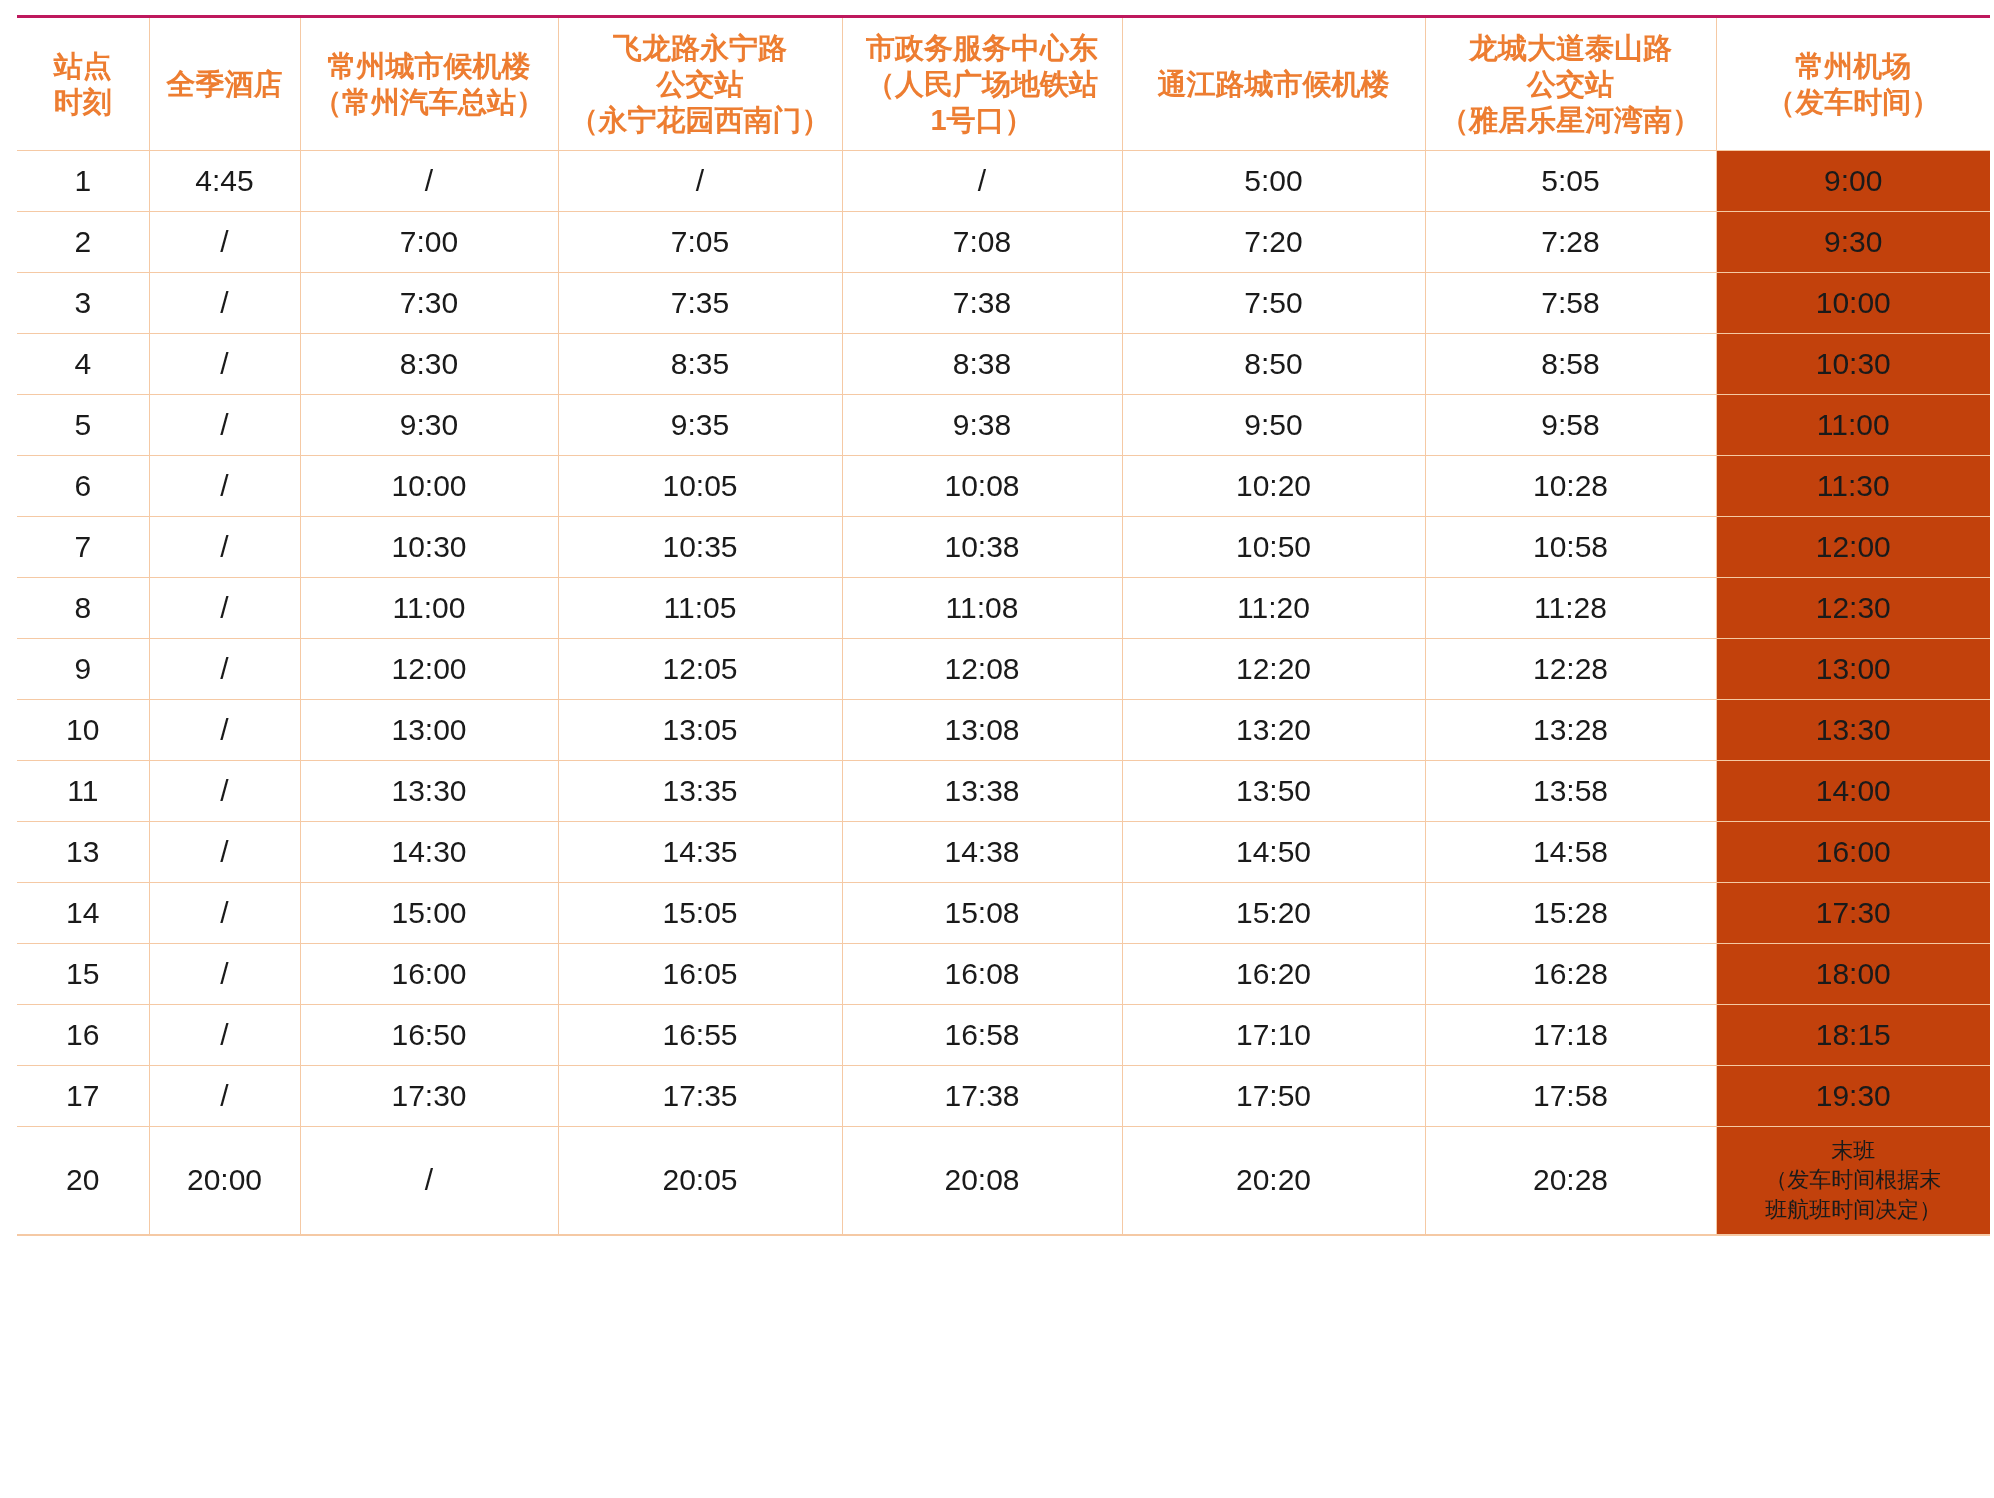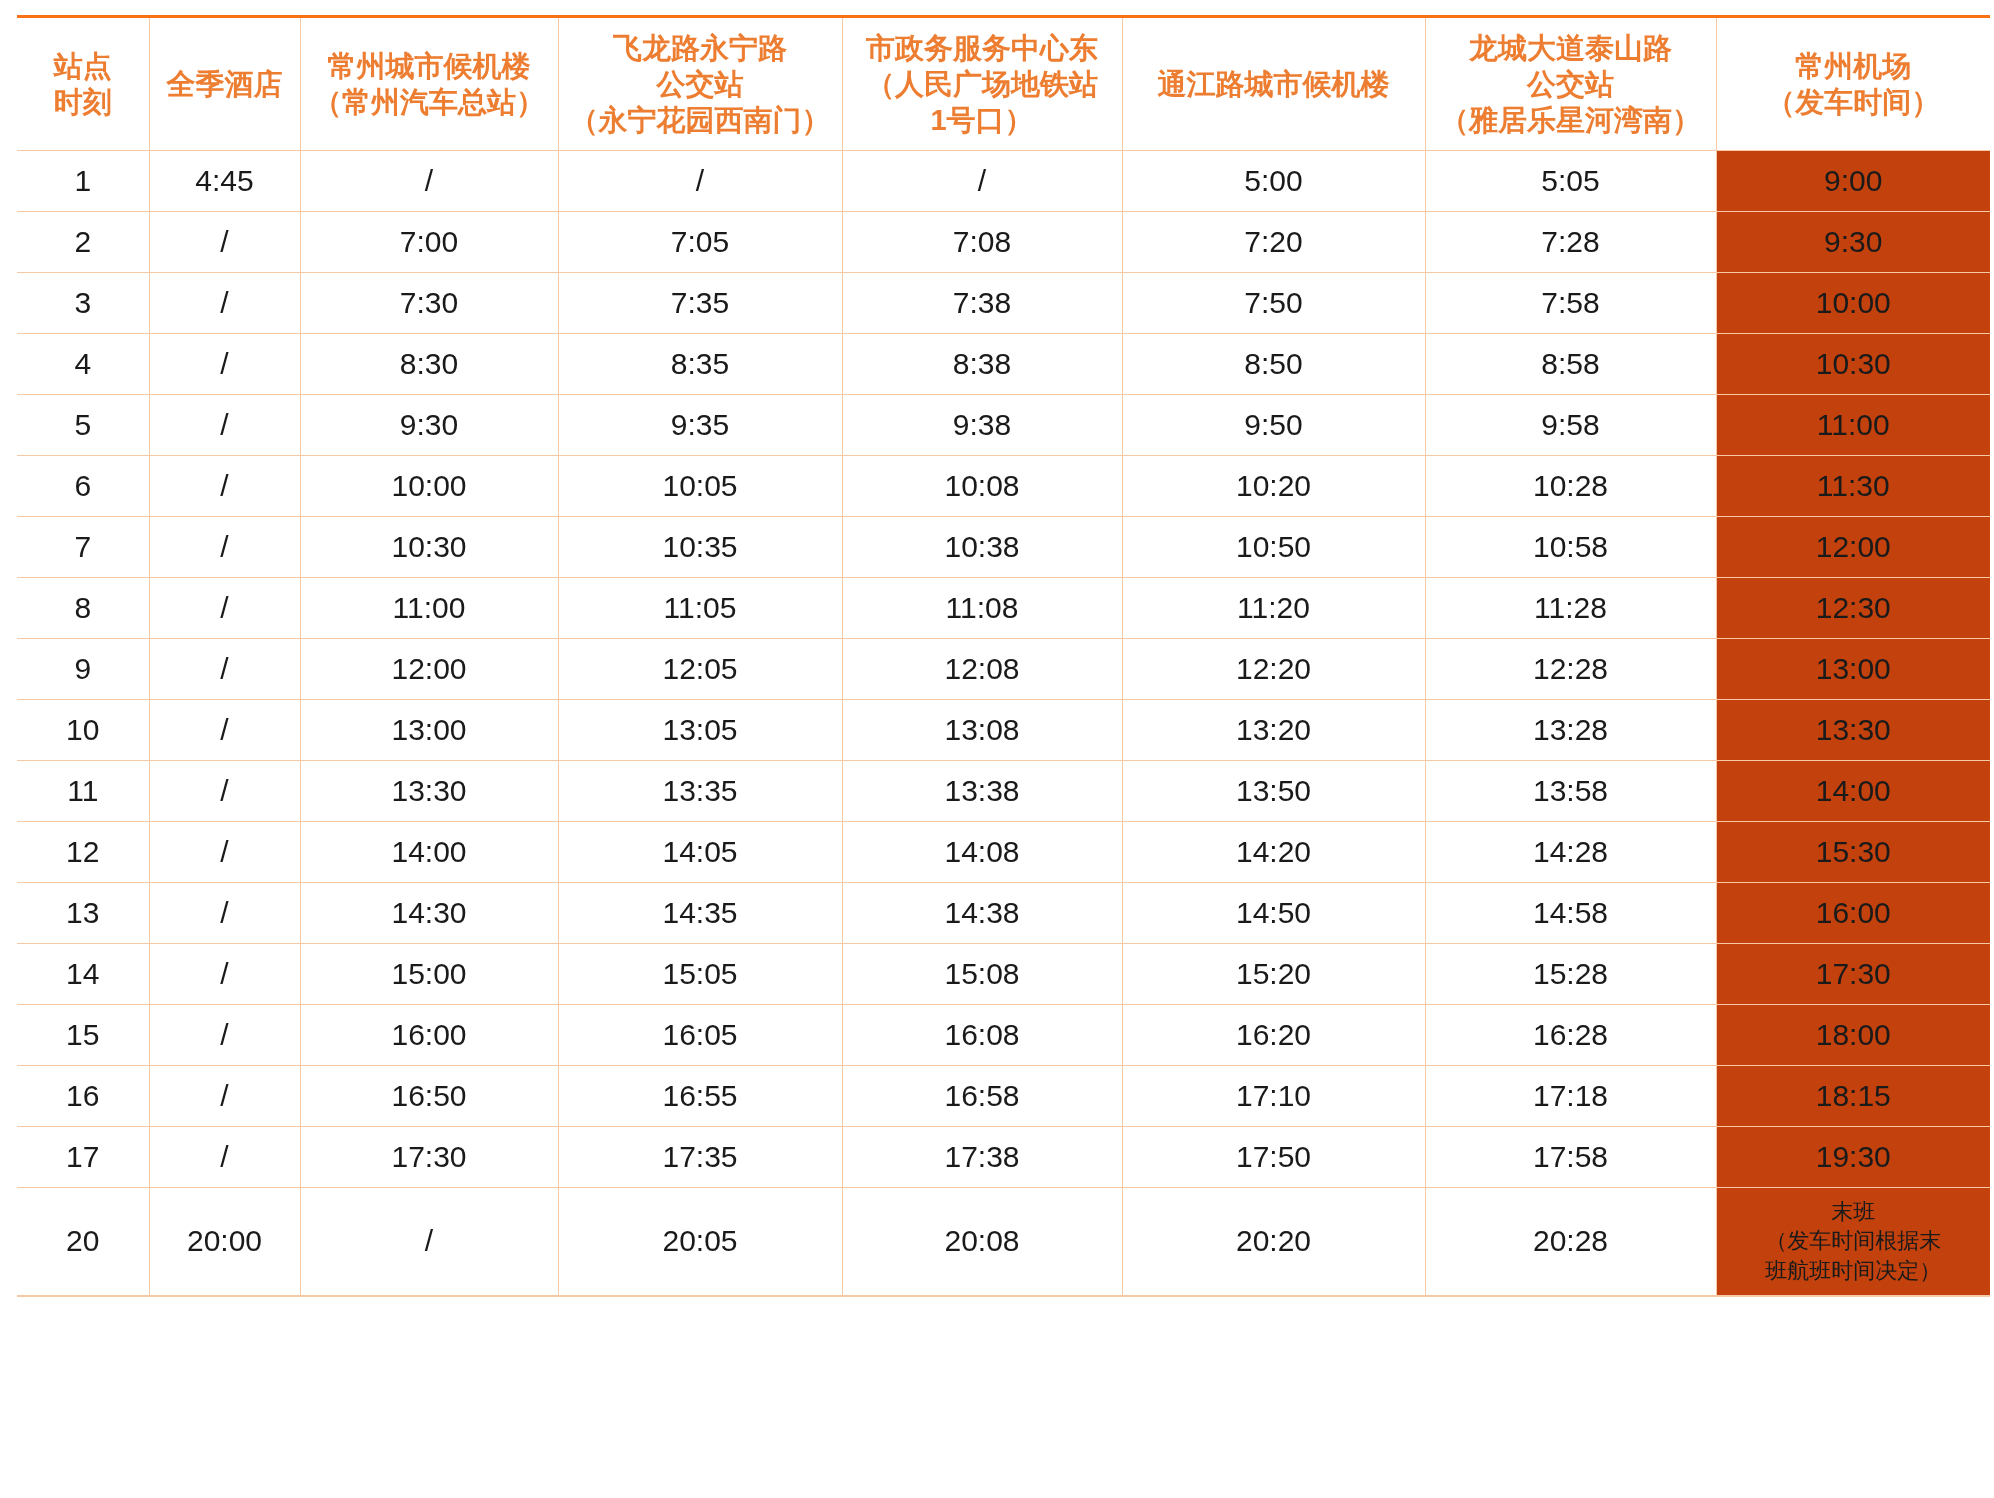--- a/index.html
+++ b/index.html
@@ -13,21 +13,21 @@
     height: 1498px;
     overflow: hidden;
   }
   .table-wrap {
     padding: 15px 0 0 17px;
   }
   table.timetable {
     border-collapse: collapse;
     table-layout: fixed;
     width: 1973px;
-    border-top: 3px solid #f97316;
+    border-top: 3px solid #be185d;
   }
   table.timetable th,
   table.timetable td {
     border: 1px solid #F5C9A4;
     text-align: center;
     vertical-align: middle;
     white-space: pre-line;
     padding: 2px 4px;
     box-sizing: border-box;
   }
@@ -207,30 +207,20 @@
           <td>11</td>
           <td>/</td>
           <td>13:30</td>
           <td>13:35</td>
           <td>13:38</td>
           <td>13:50</td>
           <td>13:58</td>
           <td class="airport-col">14:00</td>
         </tr>
         <tr>
-          <td>12</td>
-          <td>/</td>
-          <td>14:00</td>
-          <td>14:05</td>
-          <td>14:08</td>
-          <td>14:20</td>
-          <td>14:28</td>
-          <td class="airport-col">15:30</td>
-        </tr>
-        <tr>
           <td>13</td>
           <td>/</td>
           <td>14:30</td>
           <td>14:35</td>
           <td>14:38</td>
           <td>14:50</td>
           <td>14:58</td>
           <td class="airport-col">16:00</td>
         </tr>
         <tr>

